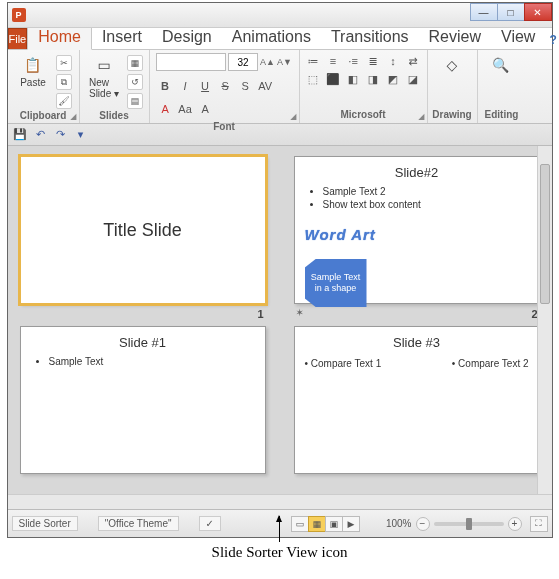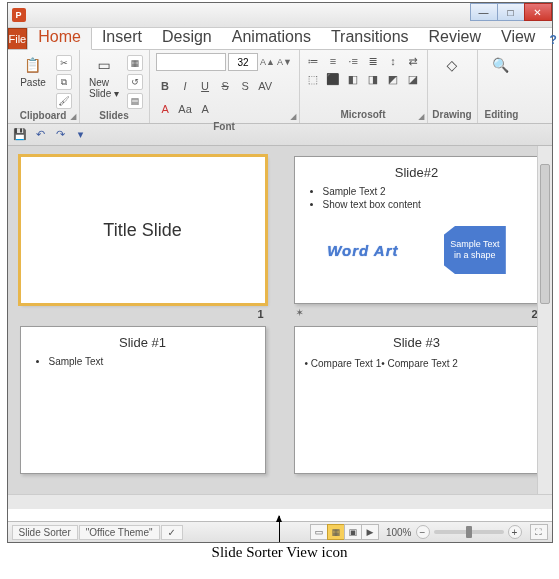--- a/index.html
+++ b/index.html
@@ -35,28 +35,28 @@
   .slide-wrap { position:relative; }
   .slide { background:#fff; height:148px; border:1px solid #9a9a9a; box-shadow:2px 2px 3px rgba(0,0,0,0.15); position:relative; font-size:11px; color:#333; padding:8px 10px;}
   .slide.selected { outline:3px solid #e8b64b; outline-offset:-1px;}
   .slide-num { position:absolute; right:2px; bottom:-16px; font-size:11px; font-weight:bold; color:#444;}
   .trans-ico { position:absolute; left:2px; bottom:-14px; font-size:10px; color:#666;}
   .title-slide-text { position:absolute; left:50%; top:50%; transform:translate(-50%,-50%); font-size:18px;}
   .slide-title { text-align:center; font-size:13px; margin-bottom:6px;}
   .bullets { font-size:10px; padding-left:10px;}
   .bullets li { list-style:disc; margin-left:8px; margin-bottom:2px;}
   .wordart { color:#4a7bd0; font-weight:bold; font-size:15px; text-shadow:0 0 1px #4a7bd0; font-style:italic; letter-spacing:1px;}
-  .shape { width:62px; height:48px; background:#4a7bd0; color:#fff; font-size:9px; text-align:center; display:flex; align-items:center; justify-content:center; clip-path: polygon(18% 0, 100% 0, 100% 100%, 18% 100%, 0 82%, 0 18%); padding:4px; line-height:1.2;}
-  .shape-row { display:flex; justify-content:space-around; align-items:center; margin-top:16px;}
-  .compare-row { display:flex; justify-content:flex-start; margin-top:8px; font-size:10px;}
+  .shape { width:62px; height:48px; background:#4a7bd0; color:#fff; font-size:9px; text-align:center; display:flex; align-items:center; justify-content:center; clip-path: polygon(18% 0, 100% 0, 100% 100%, 18% 100%, 0 82%, 0 18%); padding:4px; line-height:1.2;margin-top:16px;}
+  .shape-row { display:flex; justify-content:space-around; align-items:flex-start; margin-top:16px;flex-direction:column;}
+  .compare-row { display:flex; justify-content:space-between; margin-top:8px; font-size:10px;}
   .compare-row span::before { content:"• "; }
   .scroll-v { position:absolute; right:0; top:0; bottom:0; width:15px; background:#e8e8e8; border-left:1px solid #ccc;}
   .scroll-thumb-v{ position:absolute; top:18px; left:2px; right:2px; height:140px; background:#cfcfcf; border:1px solid #aaa; border-radius:2px;}
   .scroll-h { height:15px; background:#e8e8e8; border-top:1px solid #ccc; position:relative;}
-  .statusbar { height:21px; background:linear-gradient(#f2f2f2,#e2e2e2); border-top:1px solid #bbb; display:flex; align-items:center; font-size:10px; color:#555; padding:0 4px; gap:1px;margin-top:12px;}
+  .statusbar { height:28px; background:linear-gradient(#f2f2f2,#e2e2e2); border-top:1px solid #bbb; display:flex; align-items:center; font-size:10px; color:#555; padding:0 4px; gap:20px;}
   .status-cell { border:1px solid #ccc; padding:1px 6px; background:#f6f6f6;}
   .view-icons { display:flex; margin-left:auto; gap:0;}
   .vico { width:18px; height:16px; border:1px solid #bbb; background:#f6f6f6; display:flex; align-items:center; justify-content:center; font-size:9px; margin-left:-1px;}
   .vico.active { background:#f7cf5a; border-color:#c9a030;}
   .zoom { display:flex; align-items:center; gap:4px; margin-left:6px;}
   .zoom-track { width:70px; height:4px; background:#ccc; position:relative; border-radius:2px;}
   .zoom-thumb { position:absolute; left:32px; top:-4px; width:6px; height:12px; background:#888; border-radius:1px;}
   .zoom-btn { width:14px; height:14px; border:1px solid #bbb; border-radius:7px; display:flex; align-items:center; justify-content:center; font-size:10px; background:#f6f6f6;}
   .callout { position:absolute; left:0; right:0; top:516px; text-align:center;}
   .arrow-line { width:1px; height:26px; background:#000; margin:0 auto; position:relative;}

